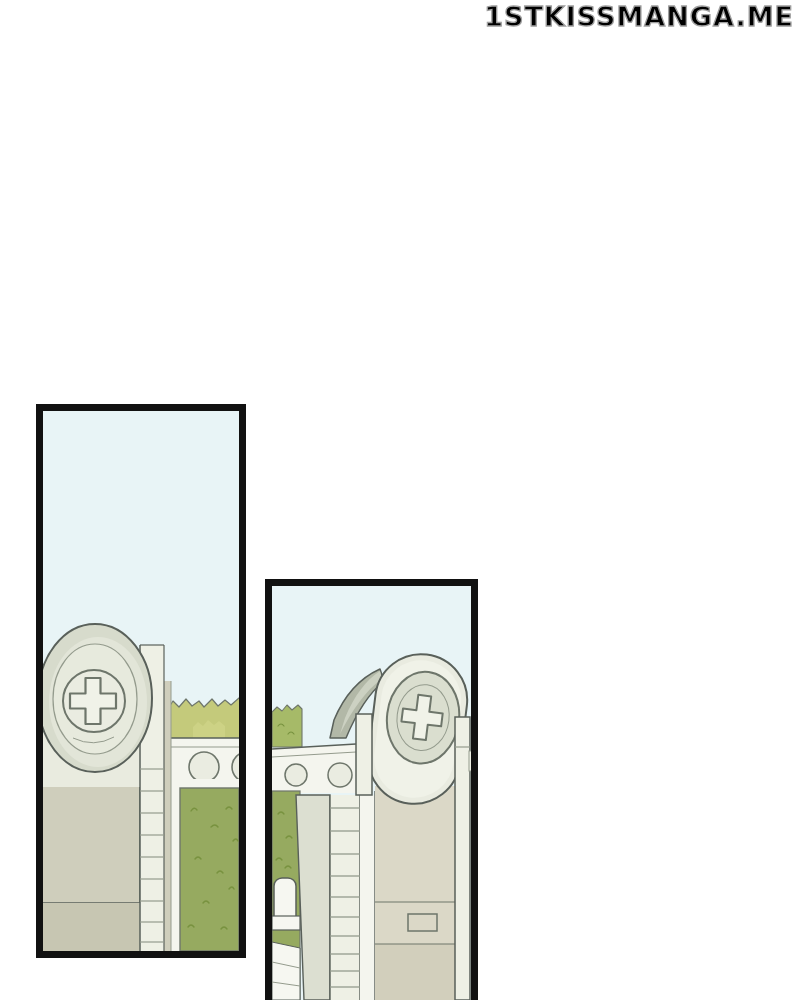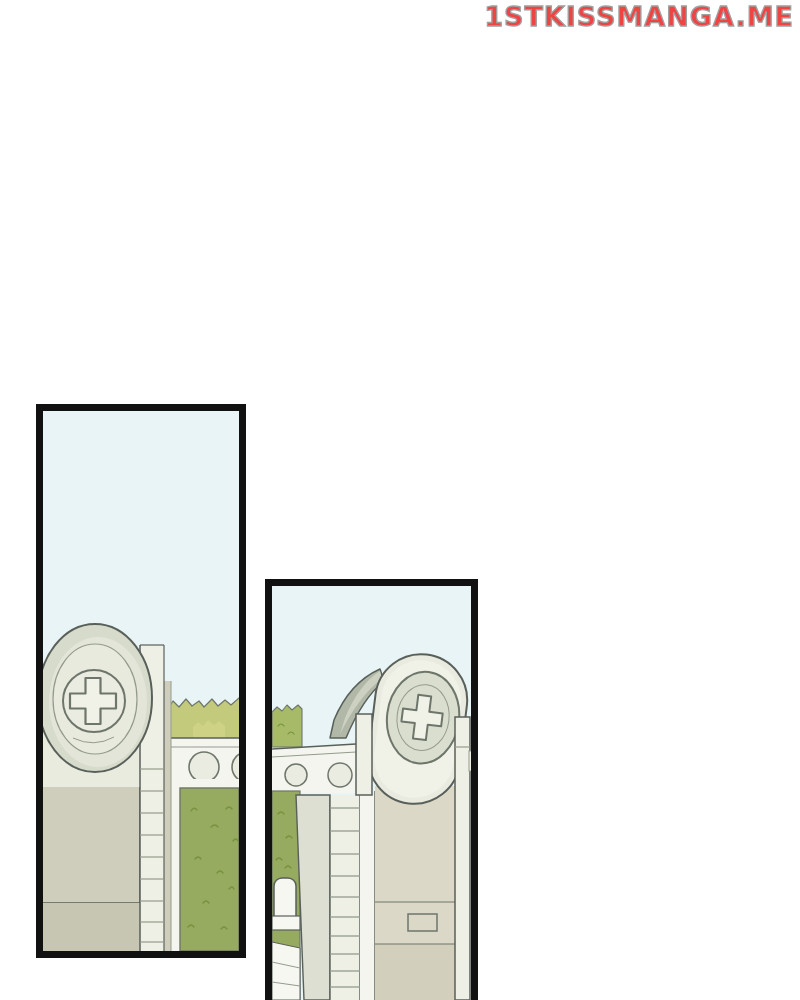--- a/index.html
+++ b/index.html
@@ -6,21 +6,21 @@
   body{
     width:800px;height:1000px;overflow:hidden;
     background:var(--pageBg,#fff);
     font-family:"DejaVu Sans","Liberation Sans",sans-serif;
     position:relative;
   }
   .page{position:relative;width:800px;height:1000px;}
   .watermark{
     position:absolute;top:1px;right:6px;
     font-size:27px;font-weight:800;letter-spacing:1px;
-    color:#ef4444;
+    color:#000000;
     -webkit-text-stroke:1.3px var(--watermarkStroke,#a0a0a0);
     text-shadow:0 0 1px #bdbdbd;
     white-space:nowrap;
     user-select:none;
   }
   .panel{
     position:absolute;
     border:7px solid var(--panelBorder,#111);
     background:var(--sky,#e8f4f6);
     box-sizing:border-box;

